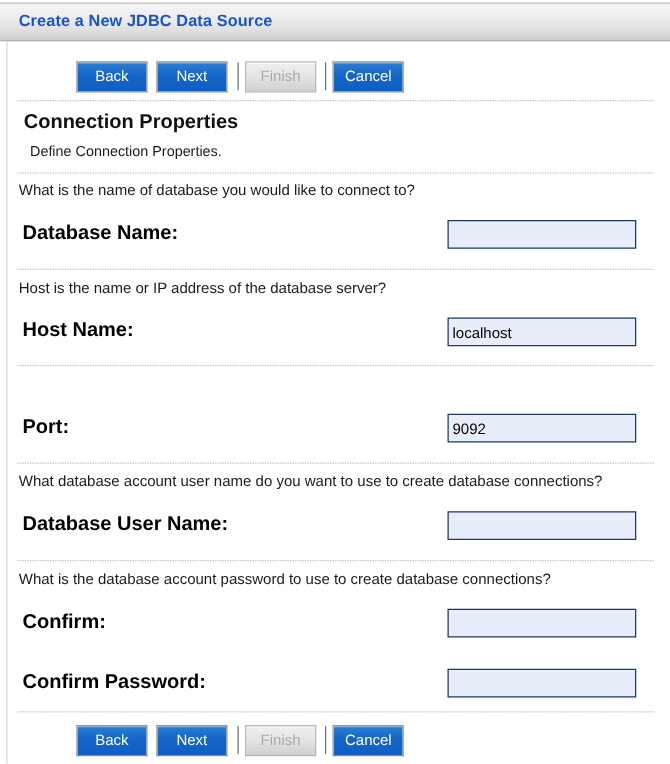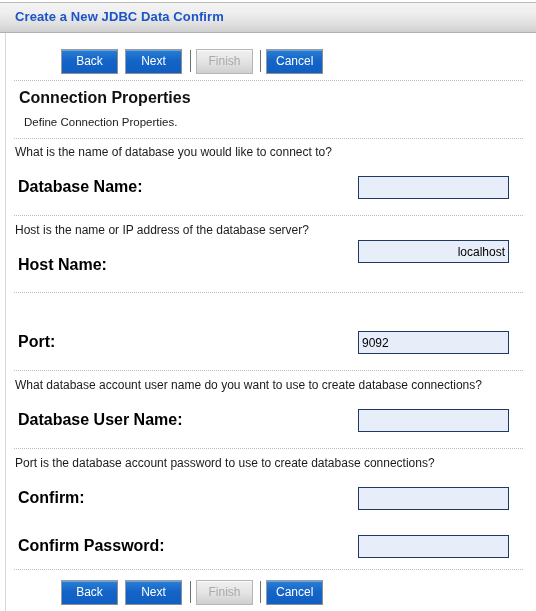--- a/index.html
+++ b/index.html
@@ -161,21 +161,21 @@
     padding: 0 3px;
     outline: none;
   }
 </style>
 </head>
 <body>
 
 <div class="wizard">
 
   <div class="titlebar">
-    <div class="titlebar-text">Create a New JDBC Data Confirm</div>
+    <div class="titlebar-text">Create a New JDBC Data Source</div>
   </div>
 
   <div class="frame"></div>
 
   <div class="buttonbar top">
     <div class="btn">Back</div>
     <div class="btn">Next</div>
     <div class="btn-sep pre"></div>
     <div class="btn disabled">Finish</div>
     <div class="btn-sep"></div>
@@ -190,36 +190,36 @@
   <div class="rule" style="top:138px"></div>
 
   <div class="question" style="top:145px">What is the name of database you would like to connect to?</div>
   <div class="field-label" style="top:178px">Database Name:</div>
   <input class="field-input" style="top: 176px;" type="text" value="">
 
   <div class="rule" style="top:215px"></div>
 
   <div class="question" style="top:223px">Host is the name or IP address of the database server?</div>
   <div class="field-label" style="top:256px">Host Name:</div>
-  <input class="field-input" style="top: 240px; text-align: right;" type="text" value="localhost">
+  <input class="field-input" style="top: 254px;" type="text" value="localhost">
 
   <div class="rule" style="top:292px"></div>
 
   <div class="field-label" style="top:333px">Port:</div>
   <input class="field-input" style="top: 331px;" type="text" value="9092">
 
   <div class="rule" style="top:370px"></div>
 
   <div class="question" style="top:378px">What database account user name do you want to use to create database connections?</div>
   <div class="field-label" style="top:411px">Database User Name:</div>
   <input class="field-input" style="top: 409px;" type="text" value="">
 
   <div class="rule" style="top:448px"></div>
 
-  <div class="question" style="top:456px">Port is the database account password to use to create database connections?</div>
+  <div class="question" style="top:456px">What is the database account password to use to create database connections?</div>
   <div class="field-label" style="top:489px">Confirm:</div>
   <input class="field-input" style="top: 487px;" type="password" value="">
 
   <div class="field-label" style="top:537px">Confirm Password:</div>
   <input class="field-input" style="top: 535px;" type="password" value="">
 
   <div class="rule" style="top:569px"></div>
 
   <div class="buttonbar bottom">
     <div class="btn">Back</div>

